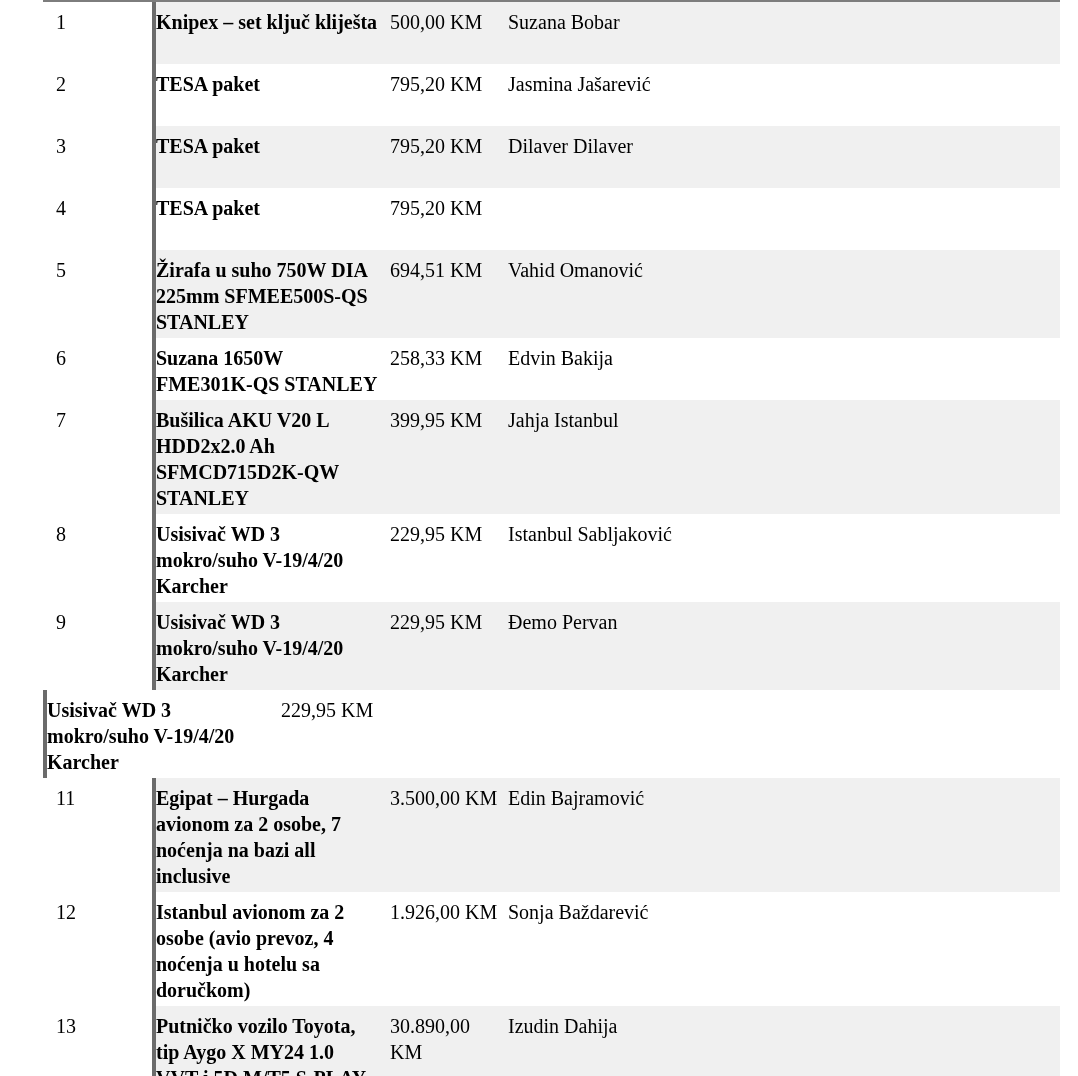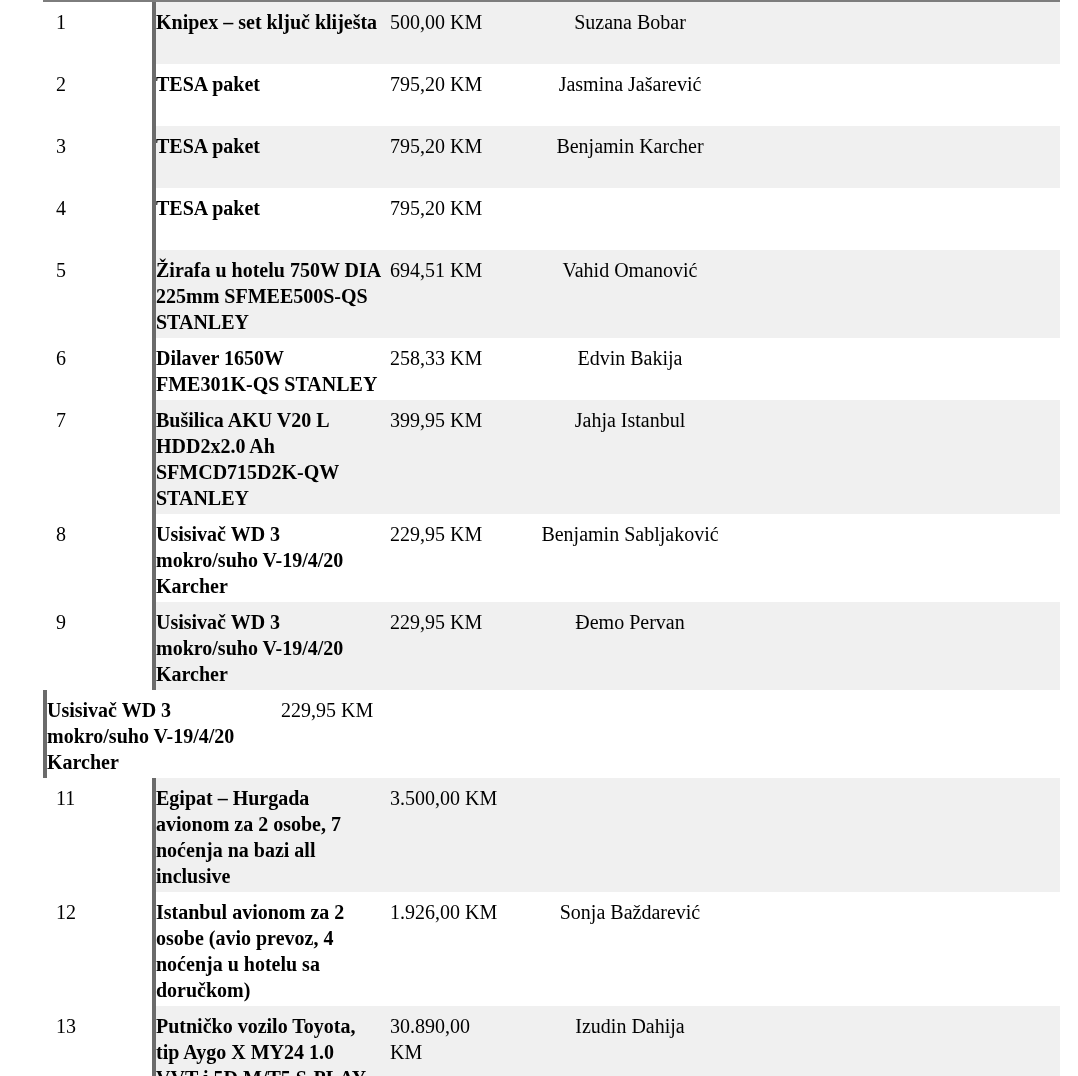--- a/index.html
+++ b/index.html
@@ -54,21 +54,21 @@
     font-weight: bold;
   }
   .price-cell {
     width: 120px;
     padding-left: 2px;
     padding-right: 2px;
     white-space: pre-line;
   }
   .winner-cell {
     width: 244px;
-    text-align: center;
+    text-align: left;
     font-family: Liberation Serif, serif;
   }
   .extra-cell {
     flex: 1;
   }
 </style>
 </head>
 <body>
 
 <div id="prize-table">
@@ -90,50 +90,50 @@
       <div class="cell winner-cell">Jasmina Jašarević</div>
       <div class="cell extra-cell"></div>
     </div>
   </div>
 
   <div class="prize-row shaded">
     <div class="cell num-cell">3</div>
     <div class="cells-right">
       <div class="cell desc-cell">TESA paket</div>
       <div class="cell price-cell">795,20 KM</div>
-      <div class="cell winner-cell">Benjamin Karcher</div>
+      <div class="cell winner-cell">Dilaver Dilaver</div>
       <div class="cell extra-cell"></div>
     </div>
   </div>
 
   <div class="prize-row">
     <div class="cell num-cell">4</div>
     <div class="cells-right">
       <div class="cell desc-cell">TESA paket</div>
       <div class="cell price-cell">795,20 KM</div>
       <div class="cell extra-cell"></div>
     </div>
   </div>
 
   <div class="prize-row shaded">
     <div class="cell num-cell">5</div>
     <div class="cells-right">
-      <div class="cell desc-cell">Žirafa u hotelu 750W DIA
+      <div class="cell desc-cell">Žirafa u suho 750W DIA
 225mm SFMEE500S-QS
 STANLEY</div>
       <div class="cell price-cell">694,51 KM</div>
       <div class="cell winner-cell">Vahid Omanović</div>
       <div class="cell extra-cell"></div>
     </div>
   </div>
 
   <div class="prize-row">
     <div class="cell num-cell">6</div>
     <div class="cells-right">
-      <div class="cell desc-cell">Dilaver 1650W
+      <div class="cell desc-cell">Suzana 1650W
 FME301K-QS STANLEY</div>
       <div class="cell price-cell">258,33 KM</div>
       <div class="cell winner-cell">Edvin Bakija</div>
       <div class="cell extra-cell"></div>
     </div>
   </div>
 
   <div class="prize-row shaded">
     <div class="cell num-cell">7</div>
     <div class="cells-right">
@@ -147,21 +147,21 @@
     </div>
   </div>
 
   <div class="prize-row">
     <div class="cell num-cell">8</div>
     <div class="cells-right">
       <div class="cell desc-cell">Usisivač WD 3
 mokro/suho V-19/4/20
 Karcher</div>
       <div class="cell price-cell">229,95 KM</div>
-      <div class="cell winner-cell">Benjamin Sabljaković</div>
+      <div class="cell winner-cell">Istanbul Sabljaković</div>
       <div class="cell extra-cell"></div>
     </div>
   </div>
 
   <div class="prize-row shaded">
     <div class="cell num-cell">9</div>
     <div class="cells-right">
       <div class="cell desc-cell">Usisivač WD 3
 mokro/suho V-19/4/20
 Karcher</div>
@@ -182,20 +182,21 @@
   </div>
 
   <div class="prize-row shaded">
     <div class="cell num-cell">11</div>
     <div class="cells-right">
       <div class="cell desc-cell">Egipat – Hurgada
 avionom za 2 osobe, 7
 noćenja na bazi all
 inclusive</div>
       <div class="cell price-cell">3.500,00 KM</div>
+      <div class="cell winner-cell">Edin Bajramović</div>
       <div class="cell extra-cell"></div>
     </div>
   </div>
 
   <div class="prize-row">
     <div class="cell num-cell">12</div>
     <div class="cells-right">
       <div class="cell desc-cell">Istanbul avionom za 2
 osobe (avio prevoz, 4
 noćenja u hotelu sa

